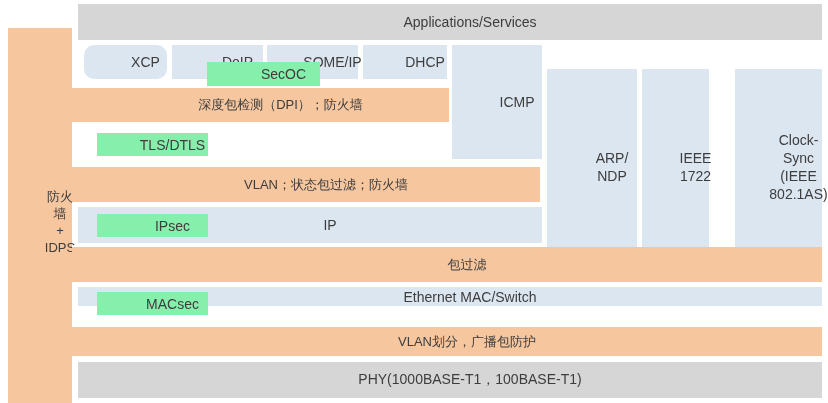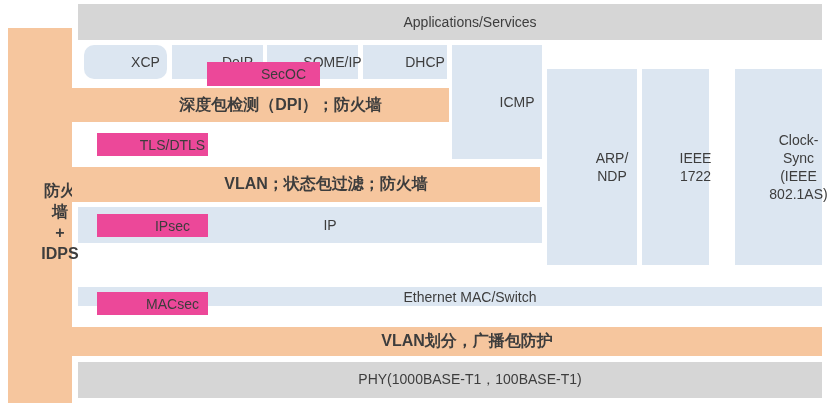--- a/index.html
+++ b/index.html
@@ -12,23 +12,23 @@
   }
   .box{
     position:absolute;
     display:flex;align-items:center;justify-content:center;
     font-size:14px;color:#3d3d3d;text-align:center;
     box-sizing:border-box;
     padding-left:40px;
   }
   .blue  {background:#dce6f1;}
   .orange{background:#f6c69e;}
-  .inset {background:#ec4899;text-align:center;}
+  .inset {background:#86efac;text-align:center;}
   .gray  {background:#d6d6d6;}
-  .cn{font-size:16px;font-weight:bold;}
+  .cn{font-size:13px;}
   .prelines{white-space:pre-line;line-height:1.3;margin-top:24px;}
 
   
   #sidebar   {left:8px;  top:4px;  width:64px; height:390px;}
   #apps      {left:78px; top:4px;  width:744px;height:36px;}
   #xcp       {left:84px; top:45px; width:83px; height:34px;border-radius:10px;}
   #doip      {left:172px;top:45px; width:91px; height:34px;}
   #someip    {left:267px;top:45px; width:91px; height:34px;}
   #dhcp      {left:363px;top:45px; width:84px; height:34px;}
   #secoc     {left:207px;top:62px; width:113px;height:24px;z-index:5;}
@@ -86,20 +86,21 @@
 NDP</div>
 
   <div class="box blue prelines" id="ieee">IEEE
 1722</div>
 
   <div class="box blue prelines" id="clock">Clock-
 Sync
 (IEEE
 802.1AS)</div>
 
+  <div class="box orange cn" id="pktfilter">包过滤</div>
 
   <div class="box blue" id="ethrow">Ethernet MAC/Switch</div>
 
   <div class="box inset" id="macsec">MACsec</div>
 
   <div class="box orange cn" id="vlan2">VLAN划分，广播包防护</div>
 
   <div class="box gray" id="phy">PHY(1000BASE-T1，100BASE-T1)</div>
 
 </div>

